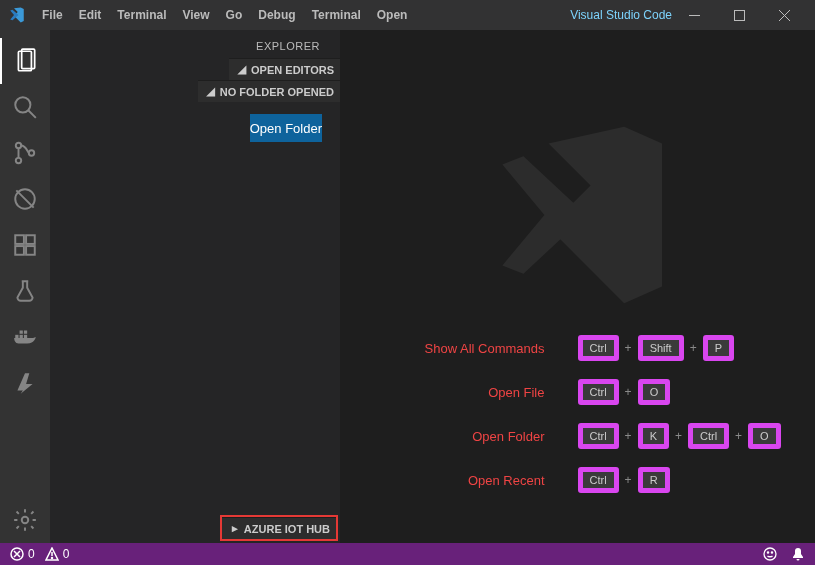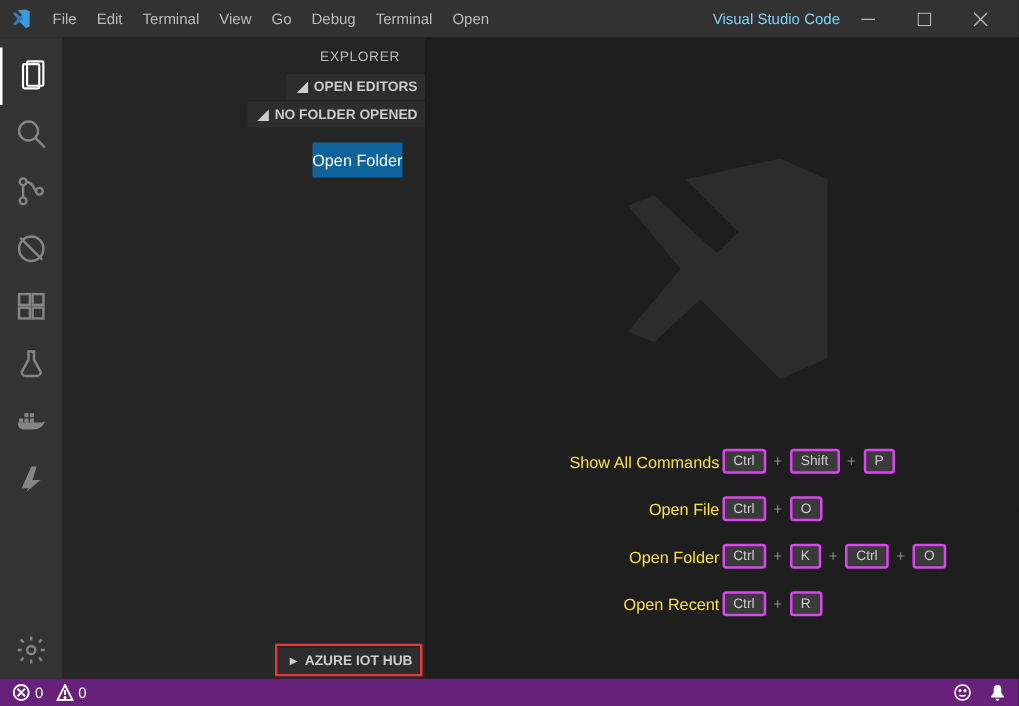--- a/index.html
+++ b/index.html
@@ -15,21 +15,21 @@
   
   .titlebar {
     height: 30px;
     background: #323233;
     display: flex;
     align-items: center;
     padding: 0 8px;
     color: #cccccc;
   }
   .titlebar .logo { width: 18px; height: 18px; margin-right: 8px; }
-  .menu { display: flex; }
+  .menu { display: flex; font-weight: bold; }
   .menu-item { padding: 0 8px; cursor: default; font-size: 12px; color: #bbbbbb; }
   .title-text { flex: 1; text-align: right; font-size: 12px; color: #7dd3fc; }
   .win-controls { display: flex; gap: 0; }
   .win-btn { width: 45px; height: 30px; display:flex; align-items:center; justify-content:center; color:#bbbbbb; }
   .win-btn svg { width: 11px; height: 11px; }
 
   
   .activitybar {
     position: absolute; top: 30px; left: 0; bottom: 22px;
     width: 50px; background: #333333;
@@ -86,26 +86,26 @@
     opacity: 0.06;
   }
   .shortcut-list {
     position: absolute; bottom: 50px; left: 0; right: 0;
     display: flex; flex-direction: column; gap: 18px;
     align-items: center;
   }
   .shortcut-row {
     display: flex; align-items: center; width: 380px;
   }
-  .shortcut-label { flex: 0 0 190px; text-align: right; color: #fde047; font-size: 13px; padding-right: 2px;}
+  .shortcut-label { flex: 0 0 190px; text-align: right; color: #ef4444; font-size: 13px; padding-right: 33px;}
   .shortcut-keys { flex: 1; display: flex; align-items: center; gap: 6px;}
   .key {
     background: #3a3a3a; border-radius: 3px;
     padding: 2px 7px; font-size: 11px; color: #cccccc;
-    border: 2px solid #d946ef;
+    border: 5px solid #d946ef;
   }
   .plus { color: #8a8a8a; font-size: 12px;}
 
   
   .statusbar {
     position: absolute; left:0; right:0; bottom:0; height: 22px;
     background: #68217a; color: #ffffff;
     display: flex; align-items: center;
     padding: 0 10px; font-size: 12px;
   }

